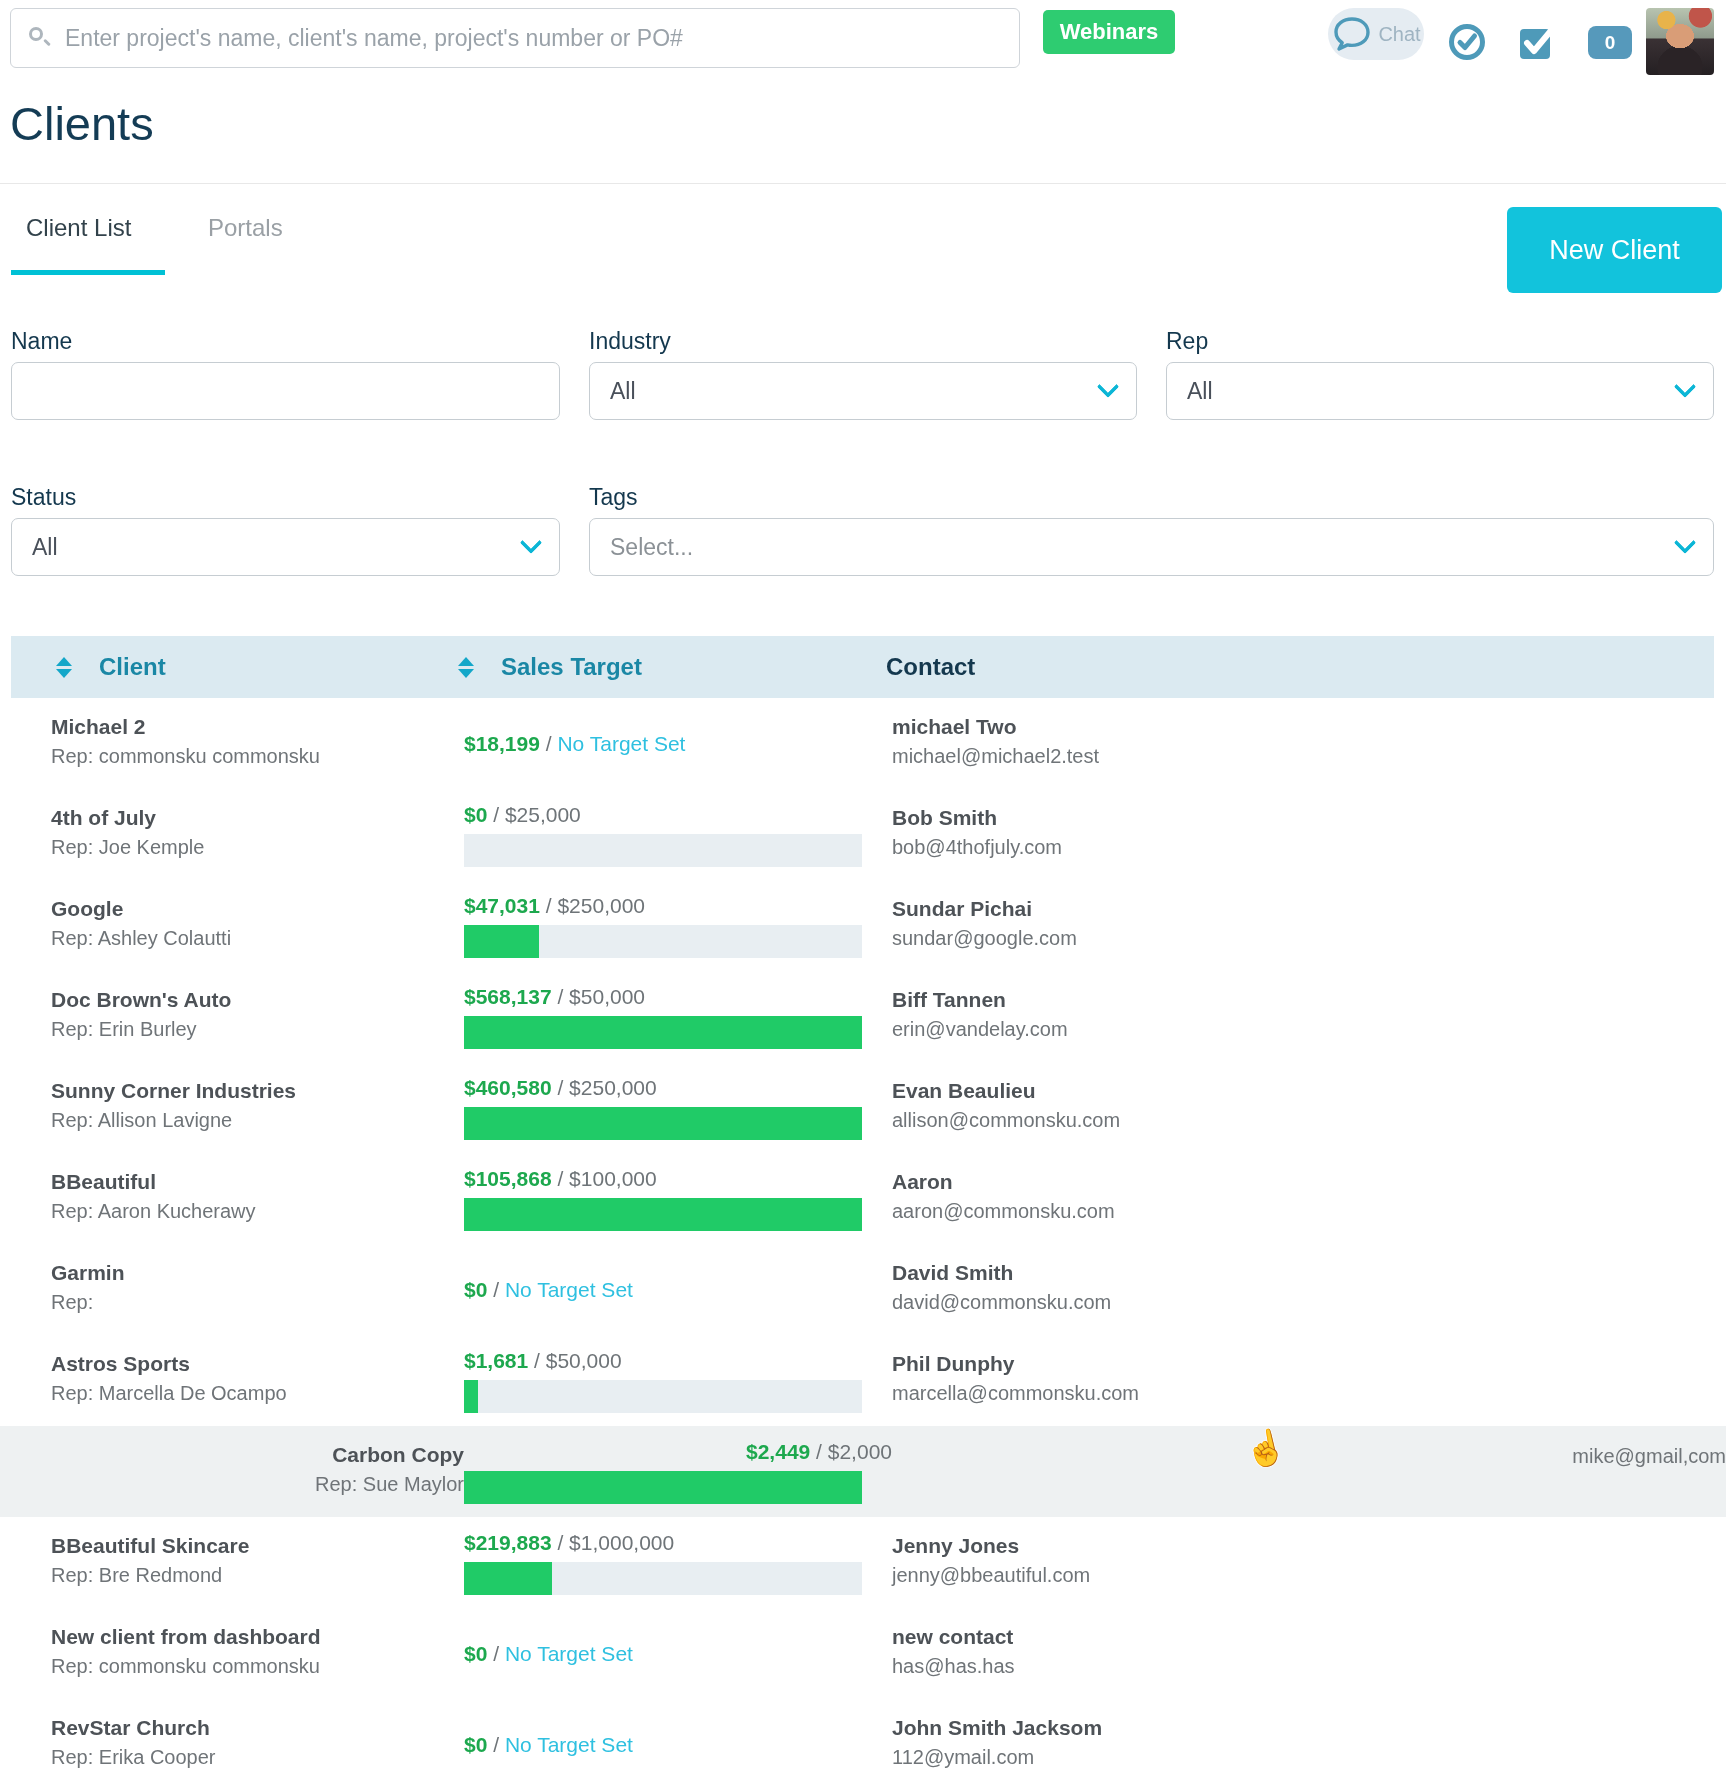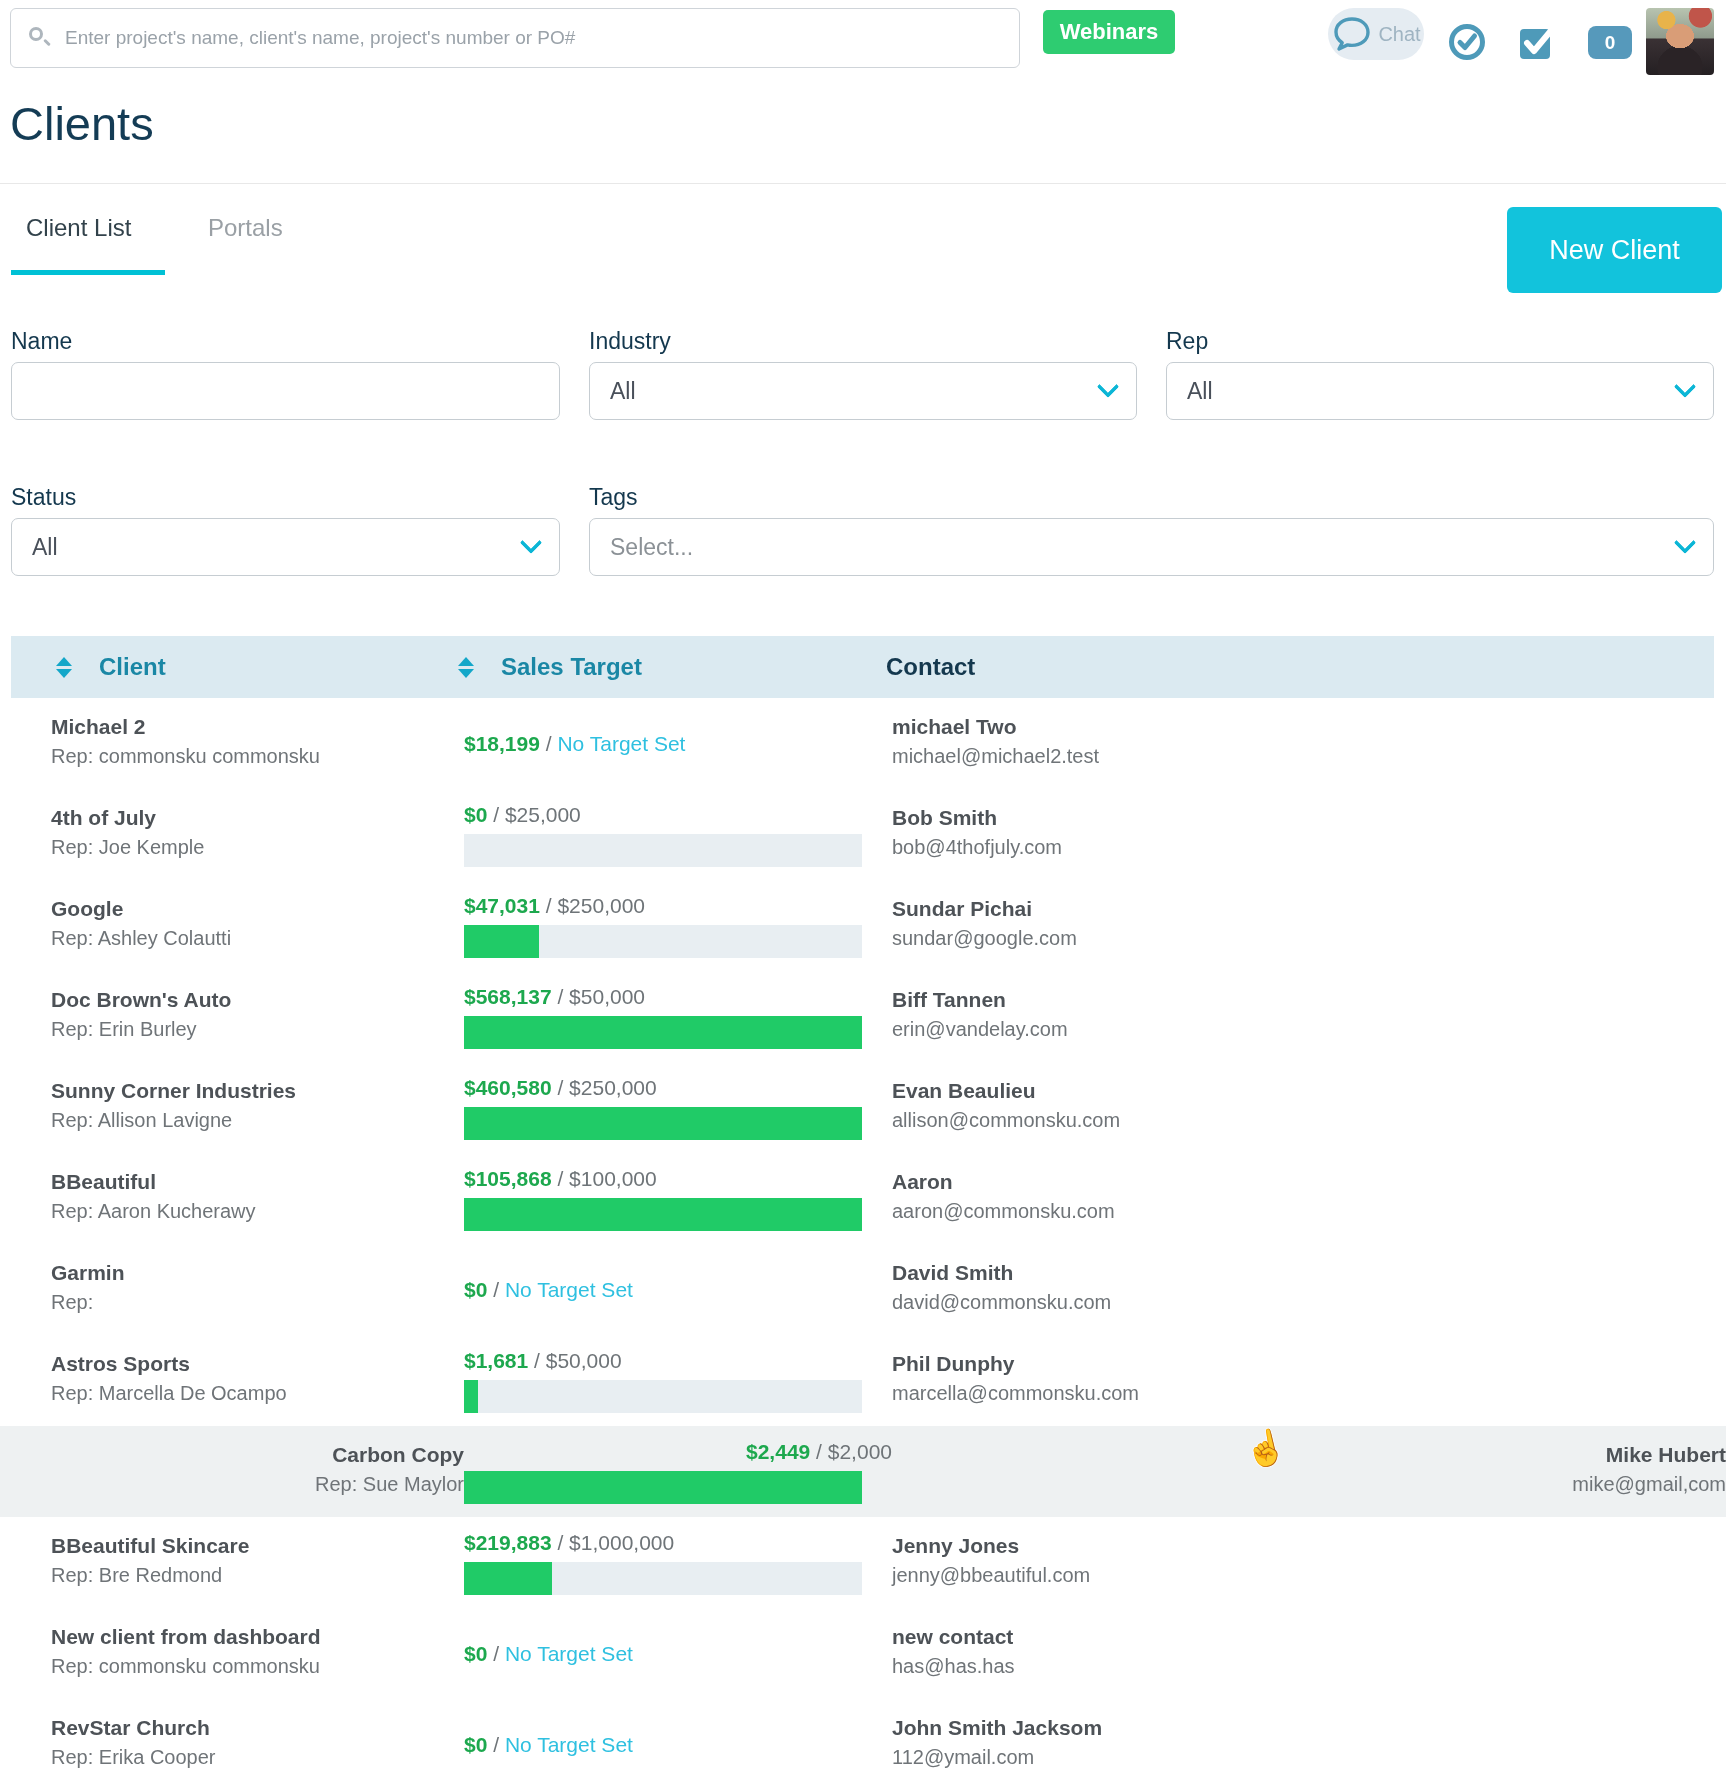--- a/index.html
+++ b/index.html
@@ -4,21 +4,21 @@
 <style>
   * { margin:0; padding:0; box-sizing:border-box; }
   html,body { background:#fff; }
   body {
     width:1726px; height:1787px; position:relative; overflow:hidden;
     font-family:"Liberation Sans", sans-serif; color:#4d5257;
   }
   
   .search-wrap { position:absolute; left:10px; top:8px; width:1010px; height:60px;
     border:1px solid #cfd4d9; border-radius:6px; background:#fff; display:flex; align-items:center; padding:0 18px; }
-  .search-wrap input { border:none; outline:none; flex:1; font-size:19px; color:#4d5257;
+  .search-wrap input { border:none; outline:none; flex:1; font-size:23px; color:#4d5257;
     font-family:"Liberation Sans", sans-serif; background:transparent; }
   .search-wrap input::placeholder { color:#9aa2a9; }
   .mag { width:22px; height:22px; position:relative; margin-right:14px; flex:none; }
   .mag .lens { position:absolute; left:0; top:0; width:14px; height:14px; border:3px solid #aeb6bd; border-radius:50%; }
   .mag .tail { position:absolute; left:14px; top:14px; width:8px; height:3px; background:#aeb6bd; transform:rotate(45deg); border-radius:2px; }
   .btn-webinars { position:absolute; left:1043px; top:10px; width:132px; height:44px; background:#2ecc71;
     color:#fff; font-size:22px; font-weight:bold; border:none; border-radius:5px; cursor:pointer; }
   .chat-pill { position:absolute; left:1328px; top:8px; width:96px; height:52px; background:#e5ecf2;
     border-radius:28px; display:flex; align-items:center; justify-content:center; gap:5px; cursor:pointer; }
   .chat-label { color:#9fb4c2; font-size:20px; }
@@ -329,21 +329,20 @@
     </div>
     <div class="cell-sales">
       <div class="moneyline">
         <span class="amount">$2,449</span><span class="slash"> / </span><span class="target">$2,000</span>
       </div>
       <div class="bar">
           <div class="bar-fill" style="width: 100%;"></div>
         </div>
     </div>
     <div class="cell-contact">
-      <div class="contact-name">Mike Hubert</div>
       <div class="contact-email">mike@gmail,com</div>
     </div>
   </div>
 
   <div class="row">
     <div class="cell-client">
       <div class="client-name">BBeautiful Skincare</div>
       <div class="client-rep">Rep: Bre Redmond</div>
     </div>
     <div class="cell-sales">

